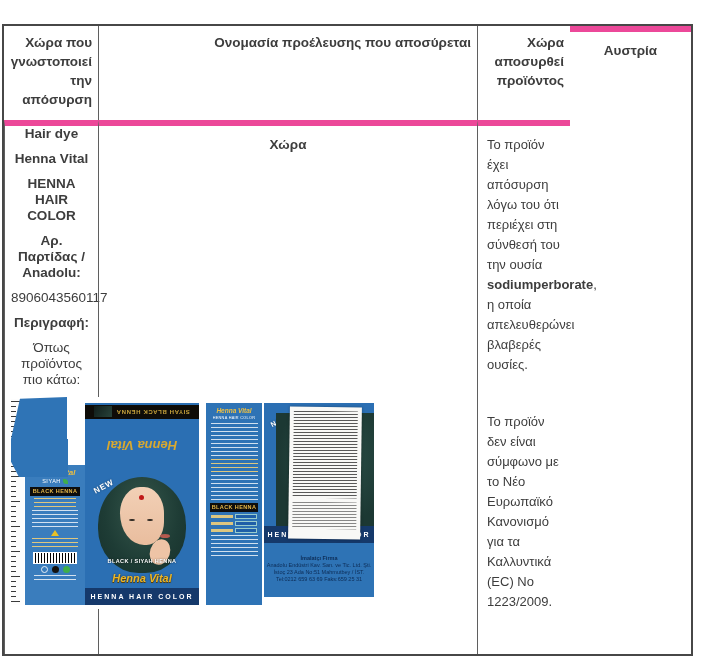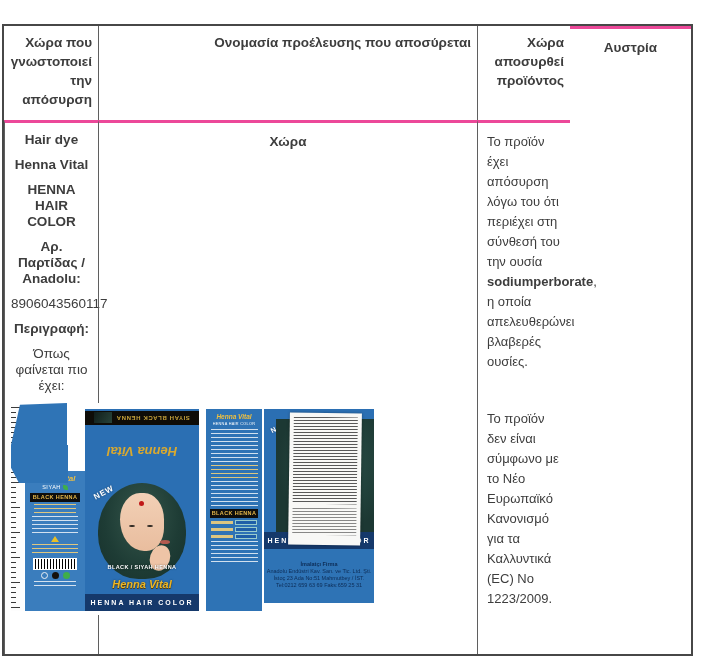--- a/index.html
+++ b/index.html
@@ -13,24 +13,24 @@
     position:absolute; left:2px; top:24px;
     width:691px; height:632px;
     display:grid;
     grid-template-columns:94px 379px 93px auto;
     grid-template-rows:94px auto;
     border:2px solid #474747;
     background:#fff;
   }
   .cell { padding:7px 6px; font-size:13.5px; line-height:19px; }
   .bl { border-left:1px solid #5f5f5f; }
-  .bt { border-top:3px solid #ec4899; }
+  .bt { border-top:6px solid #ec4899; }
   .hdr { font-weight:bold; text-align:right; }
   .country { font-weight:bold; text-align:center; padding-top:9px; }
-  .product-cell { text-align:center; padding-top:9px; }
+  .product-cell { text-align:center; padding-top:0; }
   .pline { margin:0 0 9px 0; line-height:16px; font-size:13.5px; }
   .b { font-weight:bold; }
   .reason-cell { text-align:left; padding:9px 8px 0 9px; font-size:13px; line-height:20px; }
   .reason-cell p { margin:0; }
   .reason-p2 { margin-top:37px !important; }
 
   
   .pack { position:relative; width:364px; height:212px; margin:9px auto 0; background:#fff; }
   .panel { position:absolute; background:#2b6fb3; }
   .ruler { position:absolute; left:0; top:2px; width:13px; height:206px; background:#fdfdfd; }
@@ -134,21 +134,21 @@
     <span>Αυστρία</span>
   </div>
 
   <div class="cell product-cell bl bt">
     <p class="pline b">Hair dye</p>
     <p class="pline b">Henna Vital</p>
     <p class="pline b">HENNA HAIR COLOR</p>
     <p class="pline b">Αρ. Παρτίδας / Anadolu:</p>
     <p class="pline">8906043560117</p>
     <p class="pline b">Περιγραφή:</p>
-    <p class="pline">Όπως φαίνεται πιο έχει:</p>
+    <p class="pline">Όπως προϊόντος πιο κάτω:</p>
 
     <div class="pack">
       <div class="ruler"></div>
 
       <div class="left-flap"></div>
 
       <div class="panel left-panel">
         <div class="lp-brand">Henna Vital</div>
         <div class="lp-siyah"><span>SIYAH</span><span class="leaf"></span></div>
         <div class="black-bar">BLACK HENNA</div>

